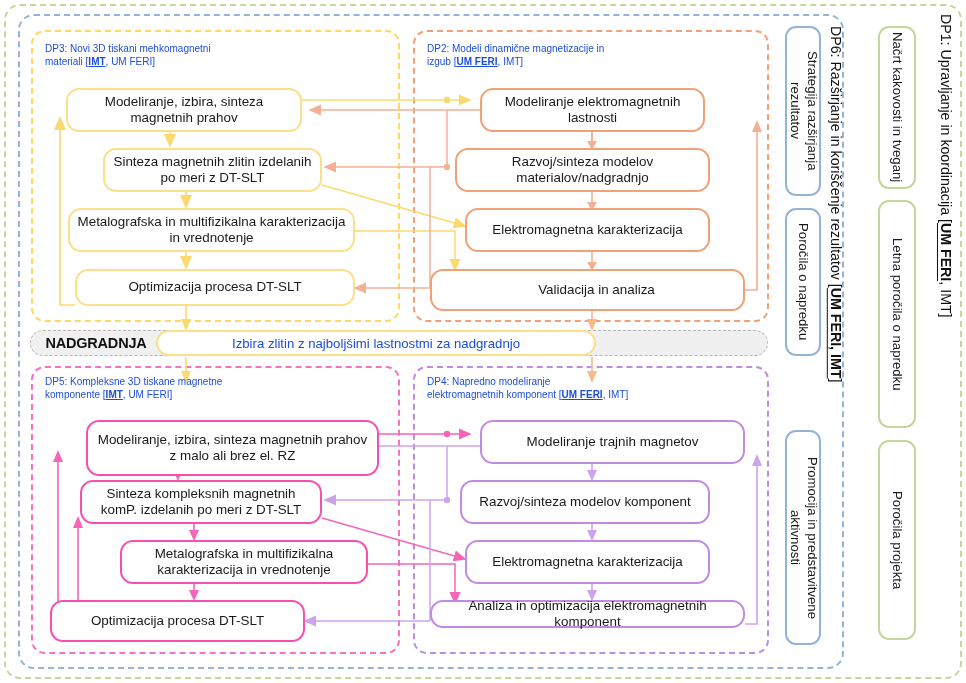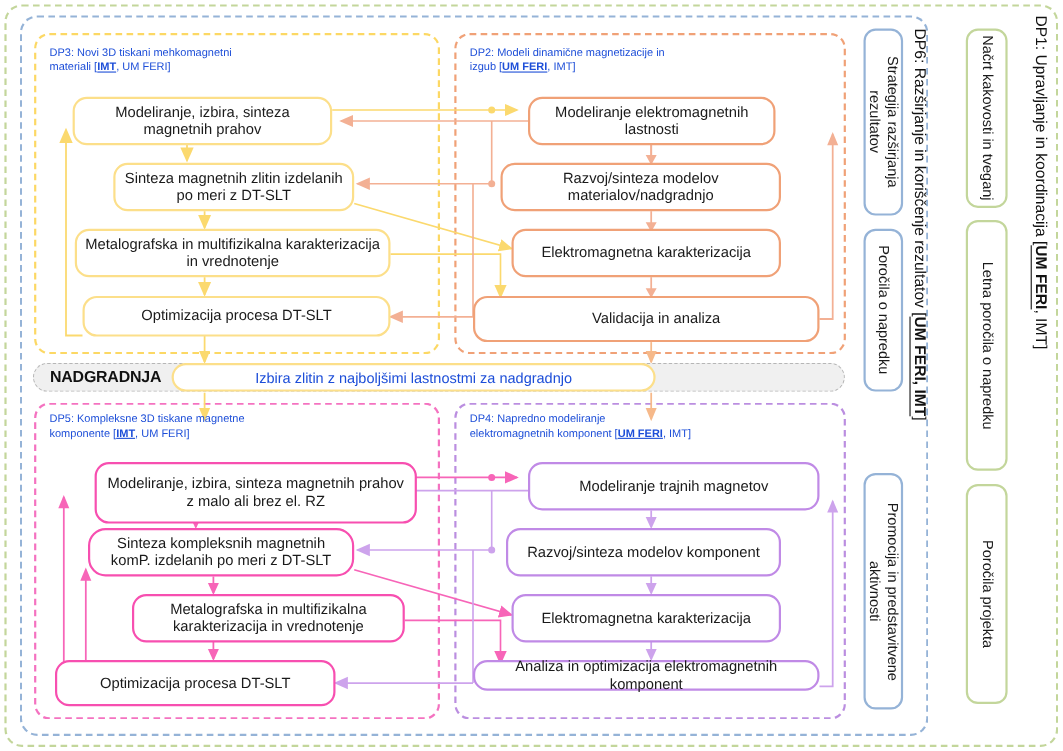--- a/index.html
+++ b/index.html
@@ -196,21 +196,21 @@
 
   <div id="nadgradnja-band"></div>
   <div id="nadgradnja-label">NADGRADNJA</div>
   <div id="nadgradnja-pill">Izbira zlitin z najboljšimi lastnostmi za nadgradnjo</div>
 
   <div class="gtitle" style="left:45px;top:375px;width:350px;">
     <span>DP5: Kompleksne 3D tiskane magnetne</span><br>
     <span>komponente [</span><b>IMT</b><span>, UM FERI]</span>
   </div>
   <div class="node p" style="left:45px;top:420px;width:293px;height:56px;margin-left:41px;">Modeliranje, izbira, sinteza magnetnih prahov z malo ali brez el. RZ</div>
-  <div class="node p" style="left:80px;top:480px;width:242px;height:44px;border-radius:16px;">Sinteza kompleksnih magnetnih komP. izdelanih po meri z DT-SLT</div>
+  <div class="node p" style="left:80px;top:480px;width:242px;height:44px;">Sinteza kompleksnih magnetnih komP. izdelanih po meri z DT-SLT</div>
   <div class="node p" style="left:120px;top:540px;width:248px;height:44px;">Metalografska in multifizikalna karakterizacija in vrednotenje</div>
   <div class="node p" style="left:50px;top:600px;width:255px;height:42px;">Optimizacija procesa DT-SLT</div>
 
   <div class="gtitle" style="left:427px;top:375px;width:345px;">
     <span>DP4: Napredno modeliranje</span><br>
     <span>elektromagnetnih komponent [</span><b>UM FERI</b><span>, IMT]</span>
   </div>
   <div class="node v" style="left:480px;top:420px;width:265px;height:44px;">Modeliranje trajnih magnetov</div>
   <div class="node v" style="left:460px;top:480px;width:250px;height:44px;">Razvoj/sinteza modelov komponent</div>
   <div class="node v" style="left:465px;top:540px;width:245px;height:44px;">Elektromagnetna karakterizacija</div>

